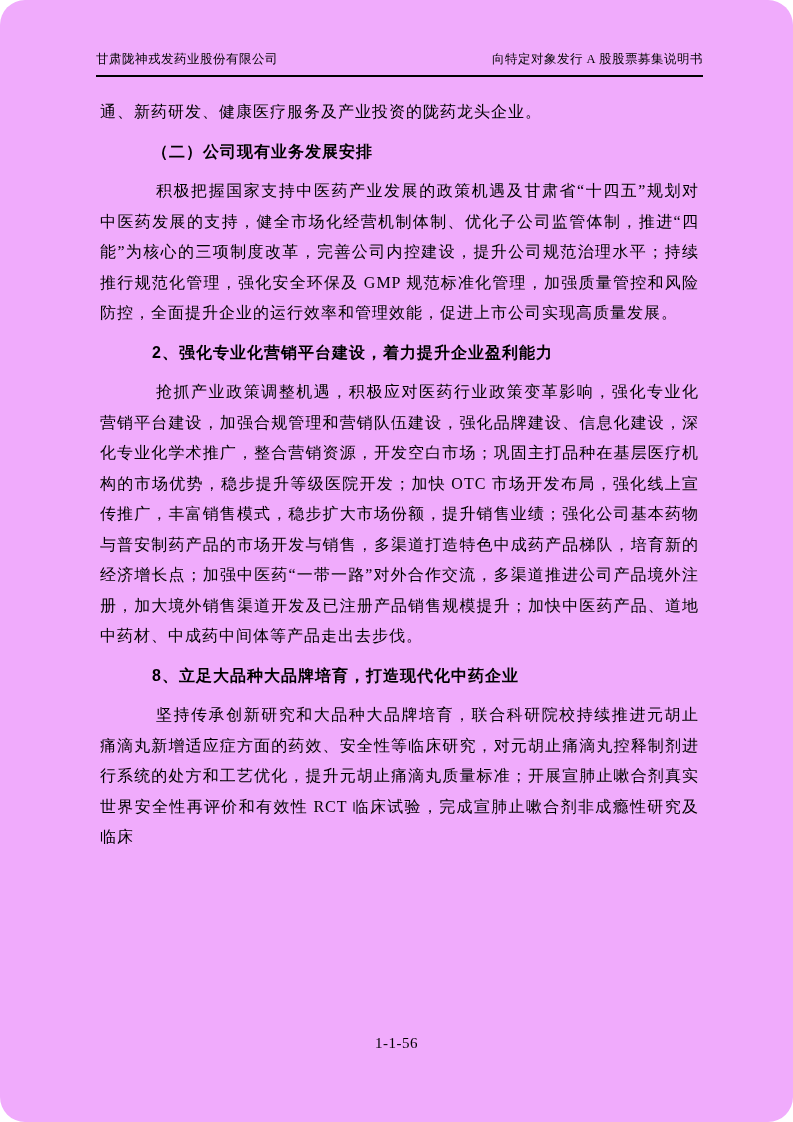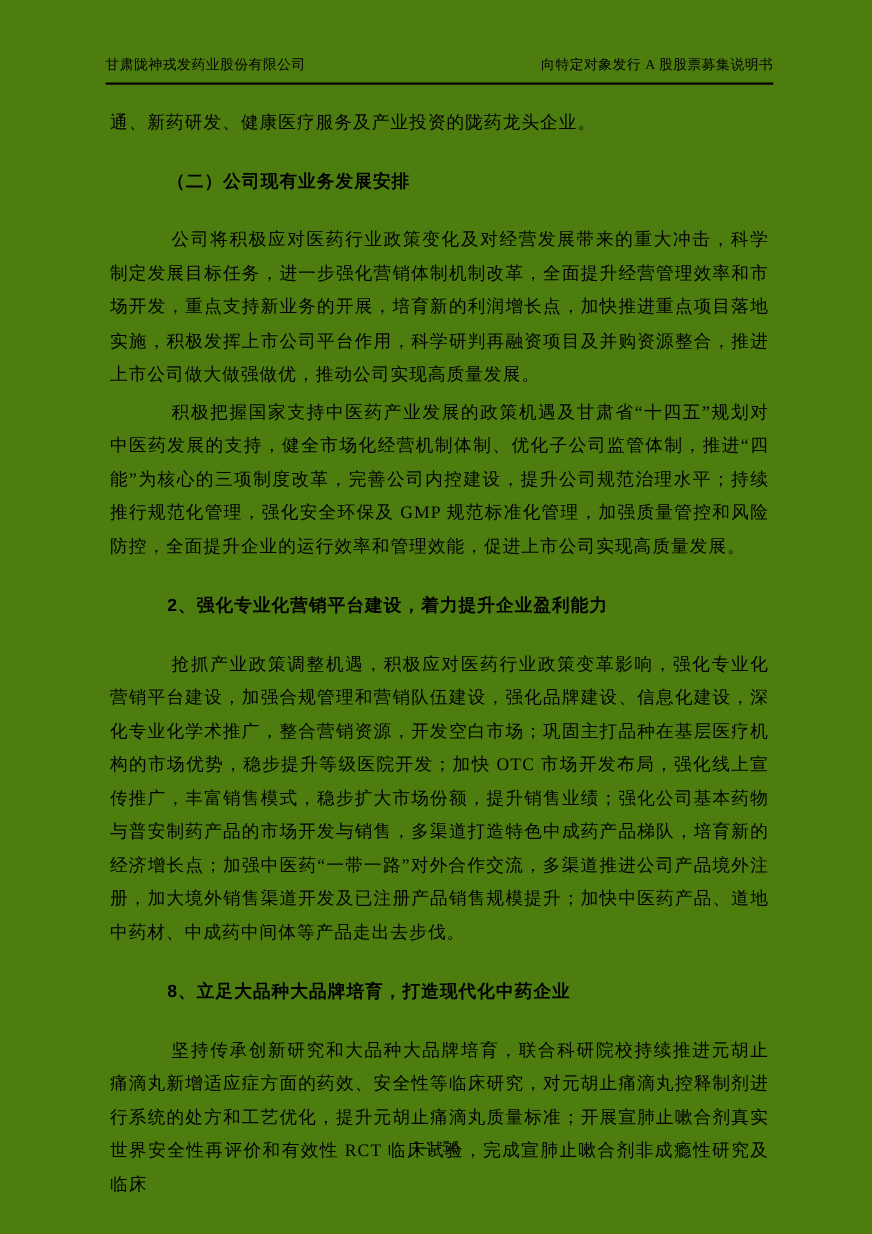--- a/index.html
+++ b/index.html
@@ -4,24 +4,25 @@
 <style>
   html, body {
     margin: 0;
     padding: 0;
     background: #ffffff;
   }
   .page {
     position: relative;
     width: 793px;
     height: 1122px;
-    background: #4d7c0f;
+    background: #f0abfc;
     color: #000000;
     font-family: "Liberation Serif", "DejaVu Serif", serif;
     overflow: hidden;
+    border-radius: 25px;
   }
   .doc-header {
     position: absolute;
     top: 51px;
     left: 96px;
     width: 607px;
     display: flex;
     justify-content: space-between;
     align-items: flex-end;
     font-size: 12.5px;
@@ -46,21 +47,21 @@
     margin: 4px;
     text-indent: 56px;
   }
   .body-text.no-indent {
     text-indent: 0;
   }
   .section-heading,
   .sub-heading {
     font-size: 16px;
     font-weight: bold;
-    margin: 23px 0;
+    margin: 9px 0;
     text-indent: 56px;
     letter-spacing: 1px;
     font-family: "Liberation Sans", "DejaVu Sans", sans-serif;
   }
   .doc-footer {
     position: absolute;
     top: 1035px;
     left: 0;
     width: 793px;
     text-align: center;
@@ -77,21 +78,20 @@
     <span>甘肃陇神戎发药业股份有限公司</span>
     <span>向特定对象发行 A 股股票募集说明书</span>
   </header>
 
   <main class="doc-body">
 
     <p class="body-text no-indent">通、新药研发、健康医疗服务及产业投资的陇药龙头企业。</p>
 
     <h2 class="section-heading">（二）公司现有业务发展安排</h2>
 
-    <p class="body-text">公司将积极应对医药行业政策变化及对经营发展带来的重大冲击，科学制定发展目标任务，进一步强化营销体制机制改革，全面提升经营管理效率和市场开发，重点支持新业务的开展，培育新的利润增长点，加快推进重点项目落地实施，积极发挥上市公司平台作用，科学研判再融资项目及并购资源整合，推进上市公司做大做强做优，推动公司实现高质量发展。</p>
 
 
     <p class="body-text">积极把握国家支持中医药产业发展的政策机遇及甘肃省“十四五”规划对中医药发展的支持，健全市场化经营机制体制、优化子公司监管体制，推进“四能”为核心的三项制度改革，完善公司内控建设，提升公司规范治理水平；持续推行规范化管理，强化安全环保及 GMP 规范标准化管理，加强质量管控和风险防控，全面提升企业的运行效率和管理效能，促进上市公司实现高质量发展。</p>
 
     <h3 class="sub-heading">2、强化专业化营销平台建设，着力提升企业盈利能力</h3>
 
     <p class="body-text">抢抓产业政策调整机遇，积极应对医药行业政策变革影响，强化专业化营销平台建设，加强合规管理和营销队伍建设，强化品牌建设、信息化建设，深化专业化学术推广，整合营销资源，开发空白市场；巩固主打品种在基层医疗机构的市场优势，稳步提升等级医院开发；加快 OTC 市场开发布局，强化线上宣传推广，丰富销售模式，稳步扩大市场份额，提升销售业绩；强化公司基本药物与普安制药产品的市场开发与销售，多渠道打造特色中成药产品梯队，培育新的经济增长点；加强中医药“一带一路”对外合作交流，多渠道推进公司产品境外注册，加大境外销售渠道开发及已注册产品销售规模提升；加快中医药产品、道地中药材、中成药中间体等产品走出去步伐。</p>
 
     <h3 class="sub-heading">8、立足大品种大品牌培育，打造现代化中药企业</h3>
 

